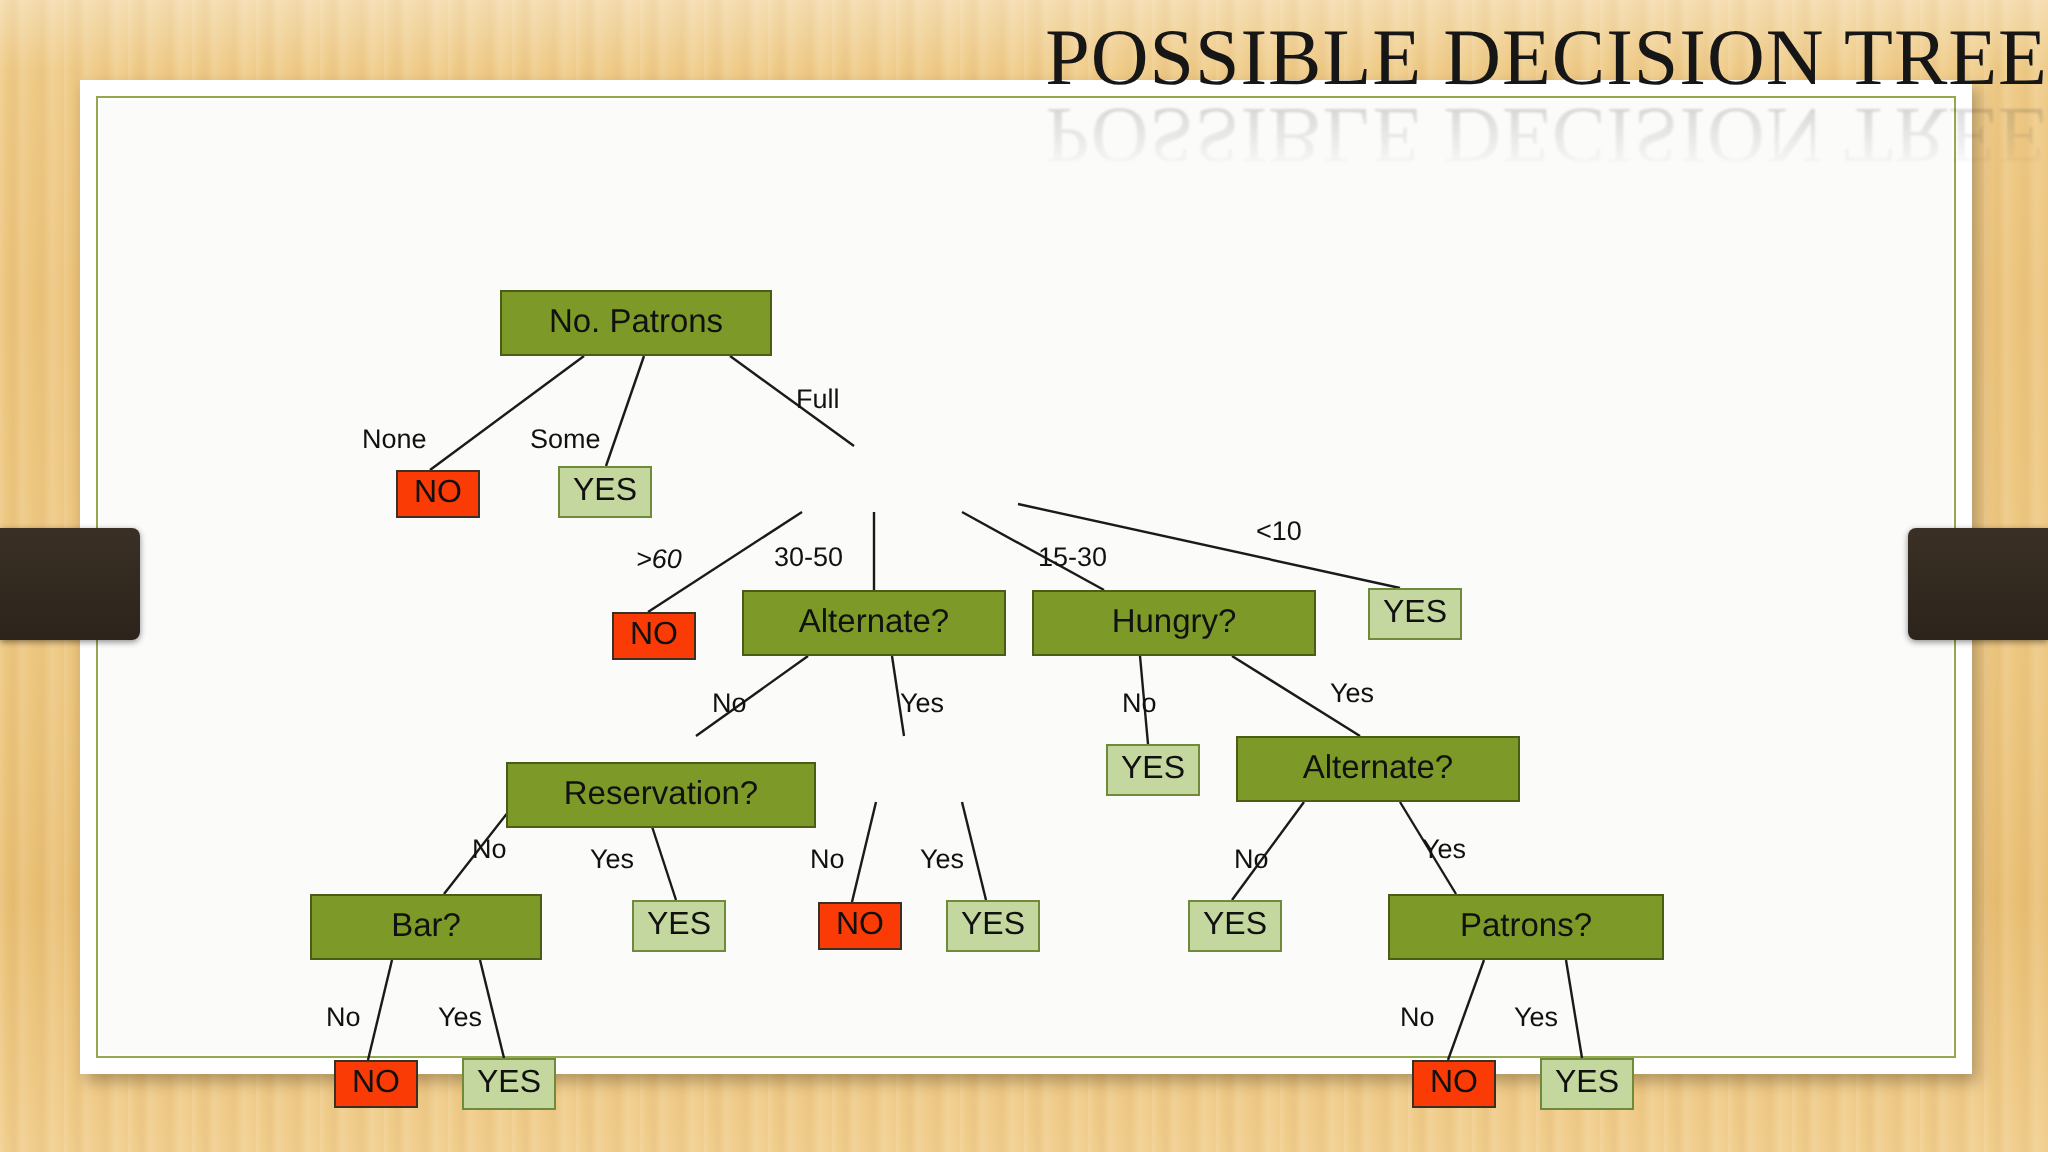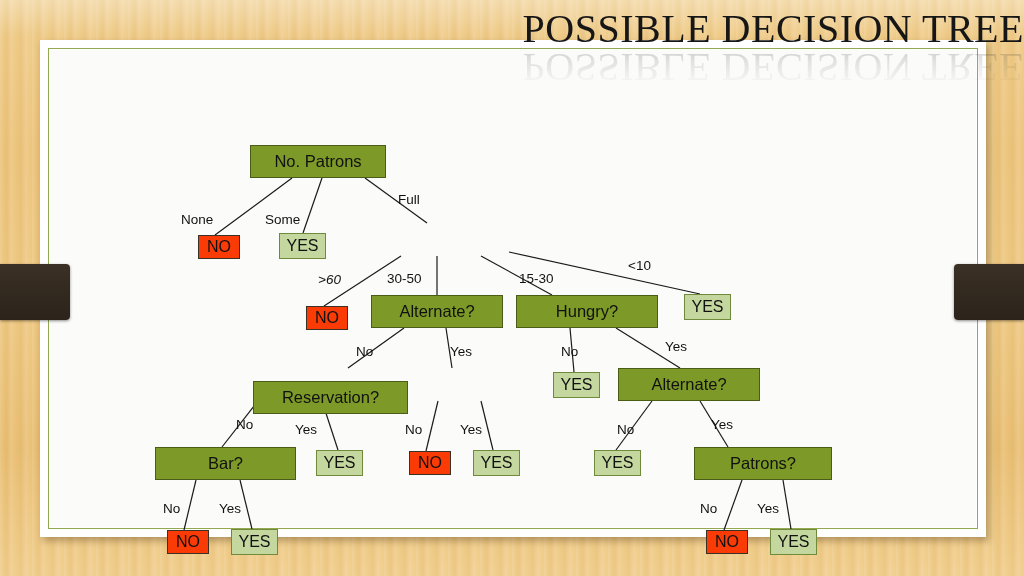--- a/index.html
+++ b/index.html
@@ -165,21 +165,21 @@
       <div class="node decision" style="left: 250px; top: 145px; width: 136px;">No. Patrons</div>
       <div class="node leaf-no" style="left: 198px; top: 235px; width: 42px;">NO</div>
       <div class="node leaf-yes" style="left: 279px; top: 233px; width: 47px;">YES</div>
       <div class="node leaf-no" style="left: 306px; top: 306px; width: 42px;">NO</div>
       <div class="node decision" style="left: 371px; top: 295px; width: 132px;">Alternate?</div>
       <div class="node decision" style="left: 516px; top: 295px; width: 142px;">Hungry?</div>
       <div class="node leaf-yes" style="left: 684px; top: 294px; width: 47px;">YES</div>
       <div class="node decision" style="left: 225px; top: 381px; width: 155px; margin-left: 28px;">Reservation?</div>
       <div class="node leaf-yes" style="left: 553px; top: 372px; width: 47px;">YES</div>
       <div class="node decision" style="left: 618px; top: 368px; width: 142px;">Alternate?</div>
-      <div class="node decision" style="left: 155px; top: 447px; width: 141px;">Bar?</div>
+      <div class="node decision" style="left: 155px; top: 447px; width: 116px;">Bar?</div>
       <div class="node leaf-yes" style="left: 316px; top: 450px; width: 47px;">YES</div>
       <div class="node leaf-no" style="left: 409px; top: 451px; width: 42px;">NO</div>
       <div class="node leaf-yes" style="left: 473px; top: 450px; width: 47px;">YES</div>
       <div class="node leaf-yes" style="left: 594px; top: 450px; width: 47px;">YES</div>
       <div class="node decision" style="left: 694px; top: 447px; width: 138px;">Patrons?</div>
       <div class="node leaf-no" style="left: 167px; top: 530px; width: 42px;">NO</div>
       <div class="node leaf-yes" style="left: 231px; top: 529px; width: 47px;">YES</div>
       <div class="node leaf-no" style="left: 706px; top: 530px; width: 42px;">NO</div>
       <div class="node leaf-yes" style="left: 770px; top: 529px; width: 47px;">YES</div>
     </div>

